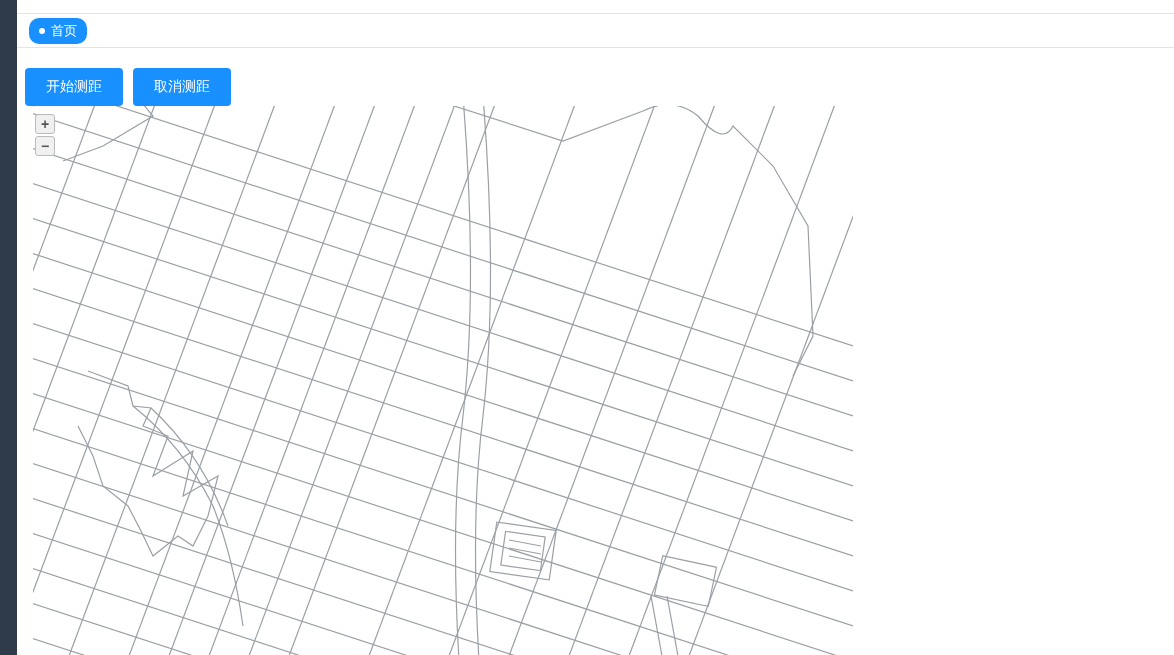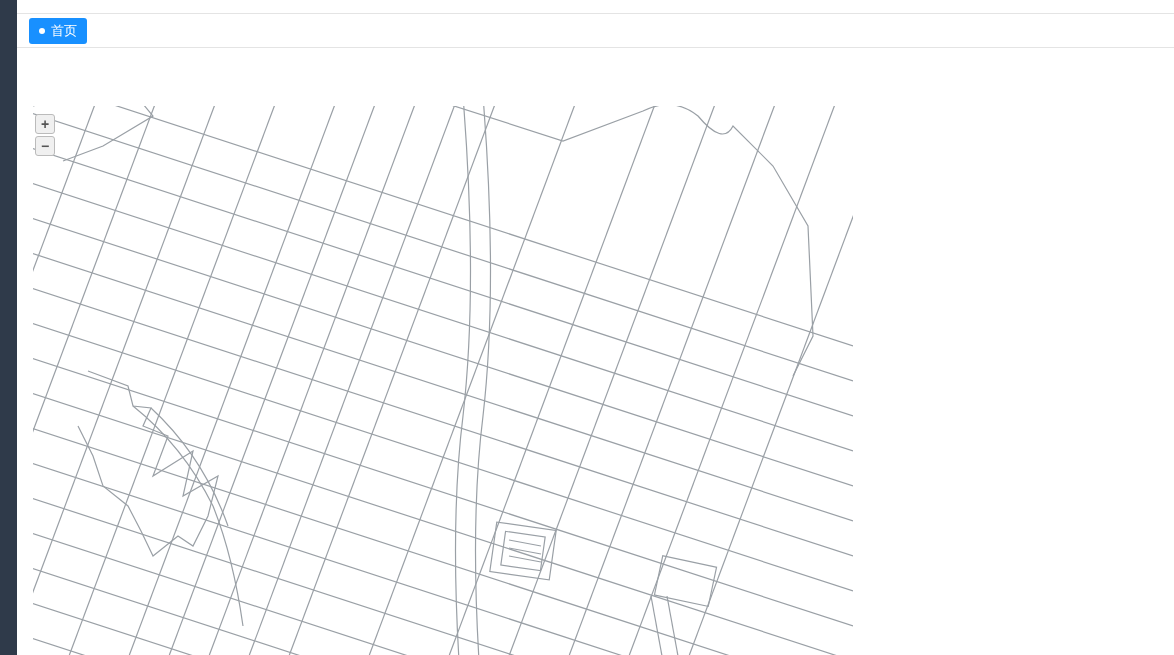--- a/index.html
+++ b/index.html
@@ -40,21 +40,21 @@
       height: 34px;
       background: #fff;
       border-bottom: 1px solid #e4e4e4;
       display: flex;
       align-items: center;
       padding-left: 12px;
     }
     .tab {
       background: #1890ff;
       color: #fff;
-      border-radius: 3px;
+      border-radius: 10px;
       padding: 4px 10px;
       font-size: 13px;
       display: inline-flex;
       align-items: center;
       gap: 6px;
       cursor: pointer;
     }
     .tab-dot {
       width: 6px;
       height: 6px;
@@ -137,20 +137,24 @@
 
 <div class="tabbar">
   <div class="tab">
     <span class="tab-dot"></span>
     <span>首页</span>
   </div>
 </div>
 
 <div class="content">
 
+  <div class="toolbar">
+    <button class="btn">开始测距</button>
+    <button class="btn">取消测距</button>
+  </div>
 
   <div class="zoom-controls">
     <button class="zoom-btn">+</button>
     <button class="zoom-btn">−</button>
   </div>
 
   <div class="map-canvas">
     <svg width="820" height="610" viewBox="0 0 820 610">
       <g stroke="#9aa0a6" stroke-width="1.2" fill="none">
 

